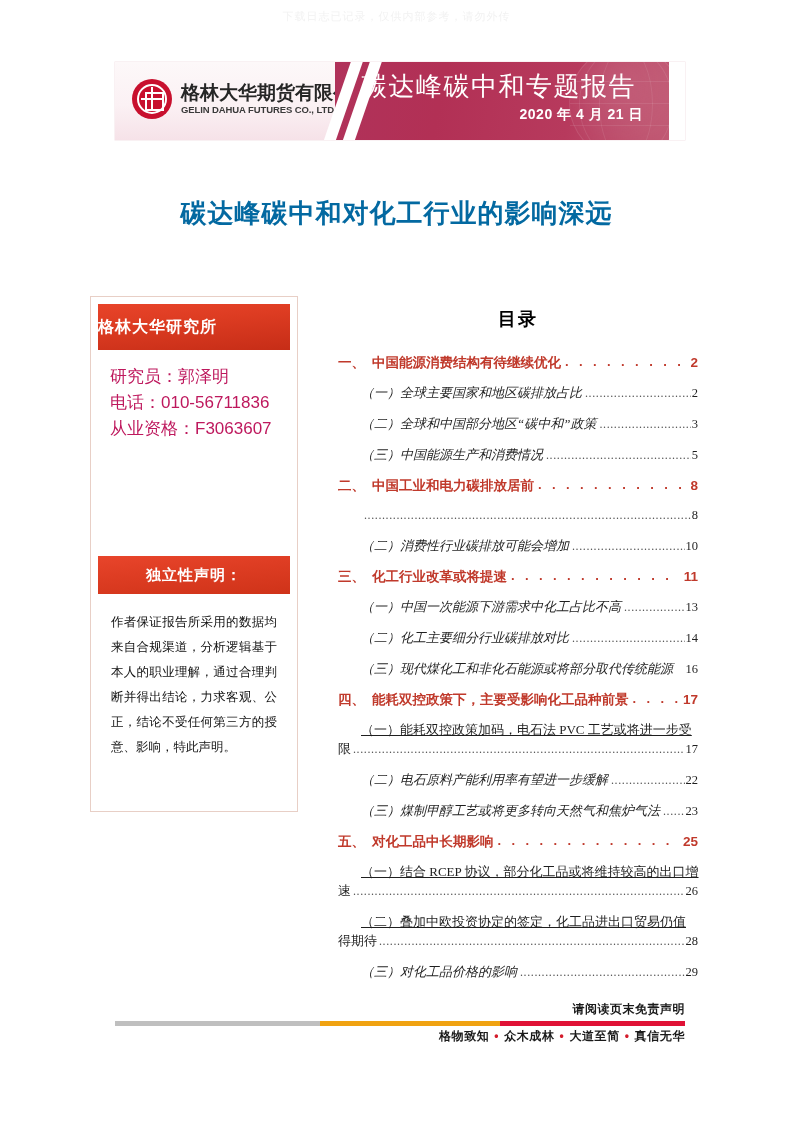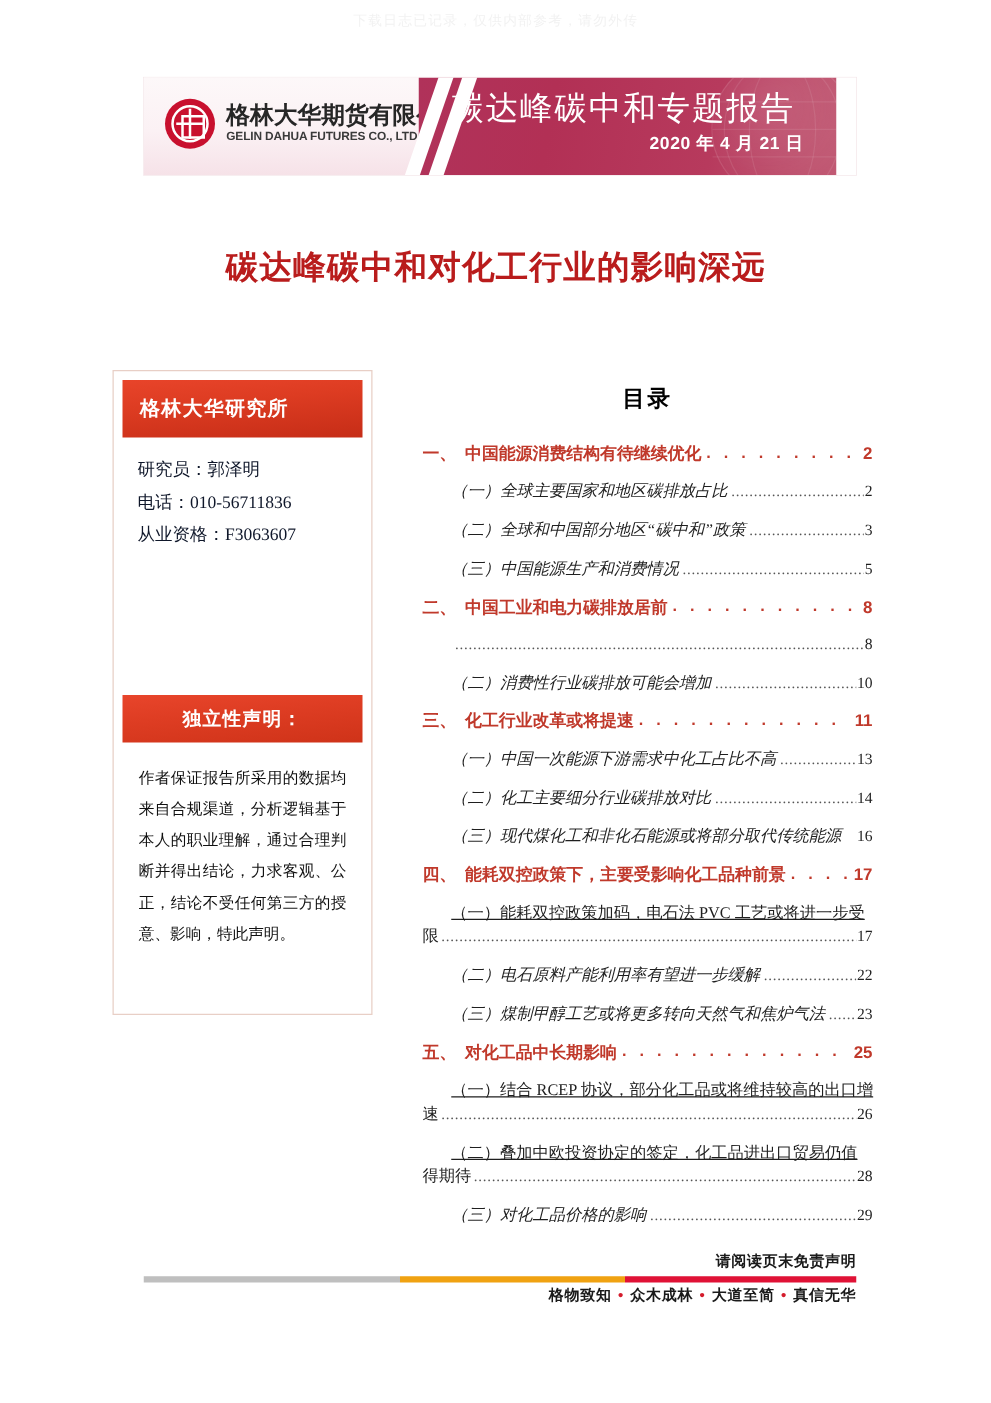--- a/index.html
+++ b/index.html
@@ -157,41 +157,41 @@
   
   .doc-title {
     position: absolute;
     left: 0; top: 196px;
     width: 793px;
     text-align: center;
     font-family: "Liberation Serif", serif;
     font-weight: bold;
     font-size: 26px;
     letter-spacing: 1px;
-    color: #b91c1c;
+    color: #0369a1;
   }
 
   
   .info-col {
     position: absolute;
     left: 90px;
     top: 296px;
     width: 208px;
     height: 516px;
     border: 1px solid #e8cfc6;
     background: #ffffff;
     box-sizing: border-box;
     padding: 7px;
   }
   .panel-head {
     height: 46px;
     background: linear-gradient(175deg, #e8442a 0%, #dd3c22 38%, #c62d17 100%);
     display: flex;
     align-items: center;
-    padding-left: 14px;
+    padding-left: 0;
     box-sizing: border-box;
   }
   .panel-head-text {
     font-family: "Liberation Sans", sans-serif;
     font-weight: bold;
     font-size: 16px;
     color: #ffffff;
     letter-spacing: 1px;
   }
   .panel-head.decl {
@@ -199,23 +199,23 @@
     justify-content: center;
     padding-left: 0;
     background: linear-gradient(175deg, #e8452b 0%, #de3d23 40%, #cf3319 100%);
   }
   .panel-head.decl .panel-head-text { font-size: 15px; }
 
   .panel-body {
     padding: 14px 12px 8px 12px;
   }
   .info-line {
-    font-family: Liberation Serif, serif;
-    font-size: 14px;
-    color: #0f172a;
+    font-family: Liberation Sans, sans-serif;
+    font-size: 17px;
+    color: #be185d;
     line-height: 26px;
     white-space: nowrap;
   }
   .spacer-a { height: 106px; }
 
   .decl-body {
     padding: 16px 13px 10px 13px;
   }
   .decl-text {
     font-family: "Liberation Sans", sans-serif;

